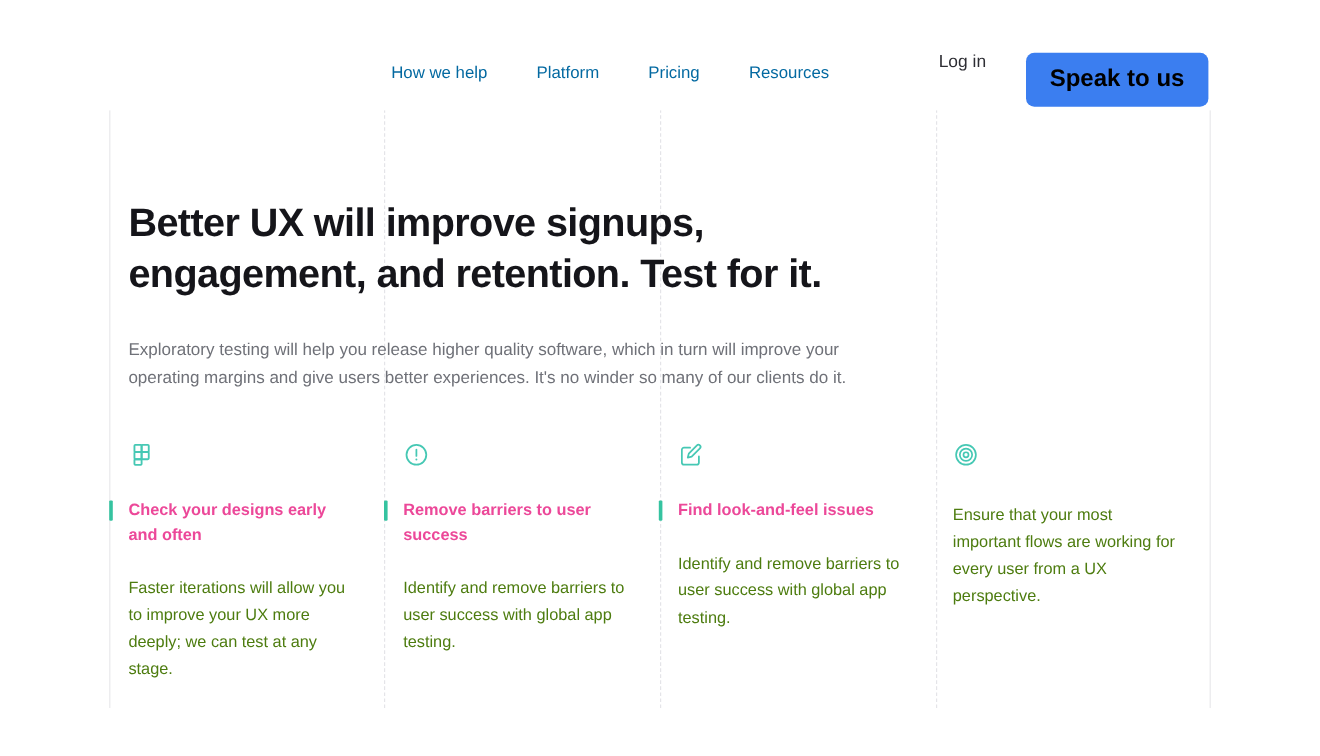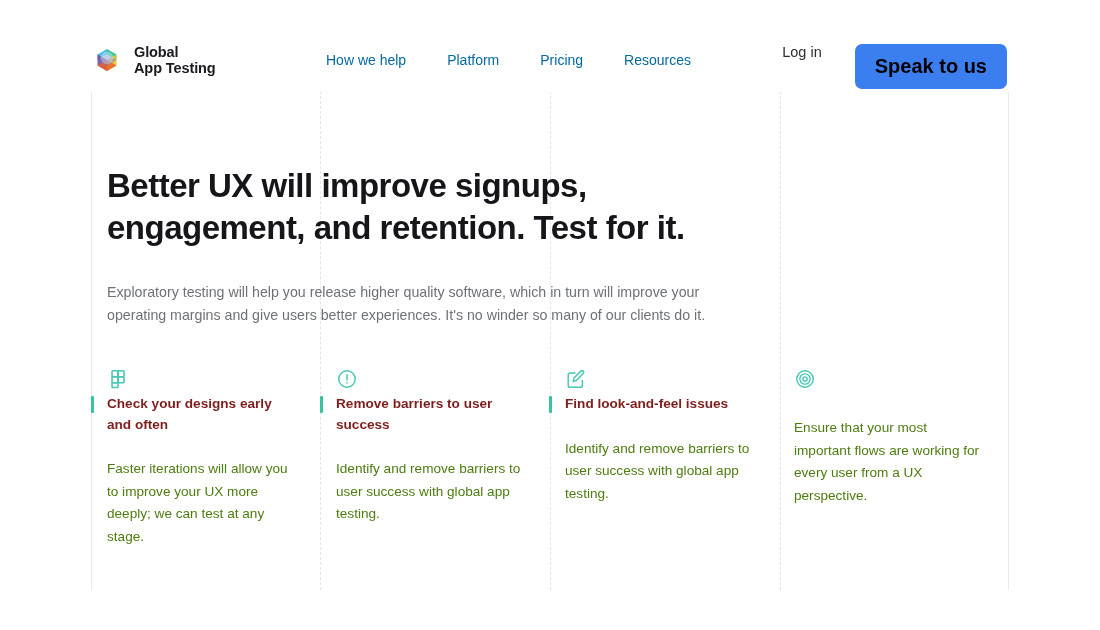--- a/index.html
+++ b/index.html
@@ -172,57 +172,39 @@
     top: 2px;
     width: 3px;
     height: 17px;
     background: #35c3a0;
     border-radius: 1px;
   }
   .card-title {
     font-size: 13.6px;
     font-weight: bold;
     line-height: 1.52;
-    color: #7f1d1d;
+    color: #ec4899;
     width: 188px;
+    margin-top: 20px;
   }
   .card-body {
     margin-top: 23px;
     font-size: 13.6px;
     line-height: 1.66;
     color: #4d7c0f;
     width: 192px;
   }
 </style>
 </head>
 <body>
 
 <div class="page">
 
   <div class="nav">
 
-    <div class="brand">
-      <span class="brand-mark">
-        <svg viewBox="0 0 36 36" width="36" height="36">
-          <g transform="translate(18,18)">
-            <polygon points="0,-11 9.5,-5.5 9.5,0 0,-5.5" fill="#2fbf9a" opacity="0.95"></polygon>
-            <polygon points="0,-11 -9.5,-5.5 -9.5,0 0,-5.5" fill="#3fb6e8" opacity="0.95"></polygon>
-            <polygon points="9.5,-5.5 9.5,5.5 0,11 0,0" fill="#f2c230" opacity="0.9"></polygon>
-            <polygon points="-9.5,-5.5 -9.5,5.5 0,11 0,0" fill="#7b4fa0" opacity="0.9"></polygon>
-            <polygon points="0,0 9.5,5.5 0,11 -9.5,5.5" fill="#e8622c" opacity="0.85"></polygon>
-            <polygon points="0,-5.5 9.5,0 0,5.5 -9.5,0" fill="#4e6fc4" opacity="0.5"></polygon>
-            <circle cx="0" cy="-2" r="6.5" fill="#ffffff" opacity="0.33"></circle>
-          </g>
-        </svg>
-      </span>
-      <span class="brand-words">
-        <span>Global</span>
-        <span>App Testing</span>
-      </span>
-    </div>
 
     <div class="nav-links">
       <a class="nav-link">How we help</a>
       <a class="nav-link">Platform</a>
       <a class="nav-link">Pricing</a>
       <a class="nav-link">Resources</a>
     </div>
 
     <div class="nav-right">
       <a class="login-link">Log in</a>

